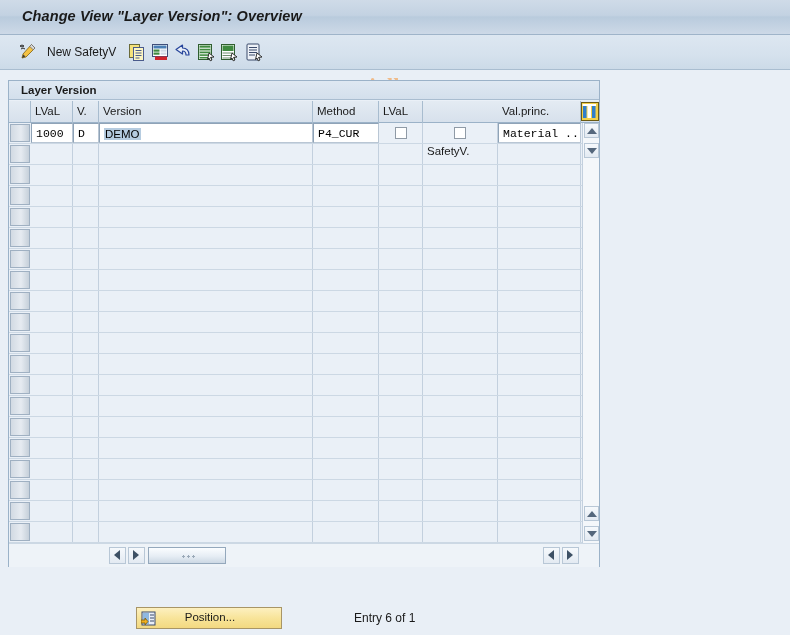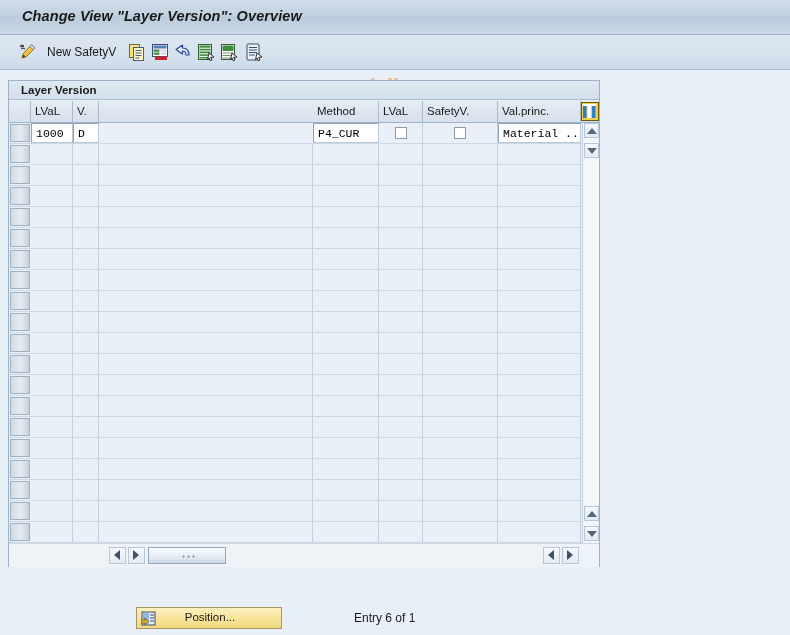--- a/index.html
+++ b/index.html
@@ -386,42 +386,46 @@
 
   <div id="panel-header">
     <div id="panel-header-label">Layer Version</div>
   </div>
 
   <div id="grid-header">
     <div id="hdr-selector"></div>
 
     <div class="hdr-cell" style="left:22px;width:42px;">LVaL</div>
     <div class="hdr-cell" style="left:64px;width:26px;">V.</div>
+    <div class="hdr-cell" style="left:90px;width:214px;">Version</div>
     <div class="hdr-cell" style="left:304px;width:66px;">Method</div>
     <div class="hdr-cell" style="left:370px;width:44px;">LVaL</div>
-    <div class="hdr-cell" style="left:414px;width:75px;">SafetyV.</div>
+    <div class="hdr-cell" style="left:414px;width:75px;margin-top:40px;">SafetyV.</div>
     <div class="hdr-cell" style="left:489px;width:83px;">Val.princ.</div>
 
     <div id="col-config-btn">
       <svg width="18" height="19" viewBox="0 0 18 19">
         <rect x="0.5" y="0.5" width="17" height="18" fill="#f2d04a" stroke="#6b5a13" stroke-width="1"></rect>
         <rect x="2" y="4" width="3.5" height="12" fill="#2f7ecb"></rect>
         <rect x="6.5" y="4" width="3.5" height="12" fill="#ffffff"></rect>
         <rect x="11" y="4" width="3.5" height="12" fill="#2f7ecb"></rect>
         <rect x="1.5" y="2" width="13.5" height="2" fill="#ffffff"></rect>
       </svg>
     </div>
   </div>
 
   <div id="grid-body">
 
     <div class="grid-row row-data" style="top:0;">
       <div class="row-selector"></div>
       <div class="cell cell-mono cell-input" style="left:22px;width:42px;">1000</div>
       <div class="cell cell-mono cell-input" style="left:64px;width:26px;">D</div>
+      <div class="cell cell-input" style="left:90px;width:214px;">
+        <span class="hl">DEMO</span>
+      </div>
       <div class="cell cell-mono cell-input" style="left:304px;width:66px;">P4_CUR</div>
       <div class="chk-wrap" style="left:370px;width:44px;">
         <div class="chk" style="left:16px;"></div>
       </div>
       <div class="chk-wrap" style="left:414px;width:75px;">
         <div class="chk" style="left:31px;"></div>
       </div>
       <div class="cell cell-mono cell-input" style="left:489px;width:83px;">Material  ...</div>
     </div>
 

